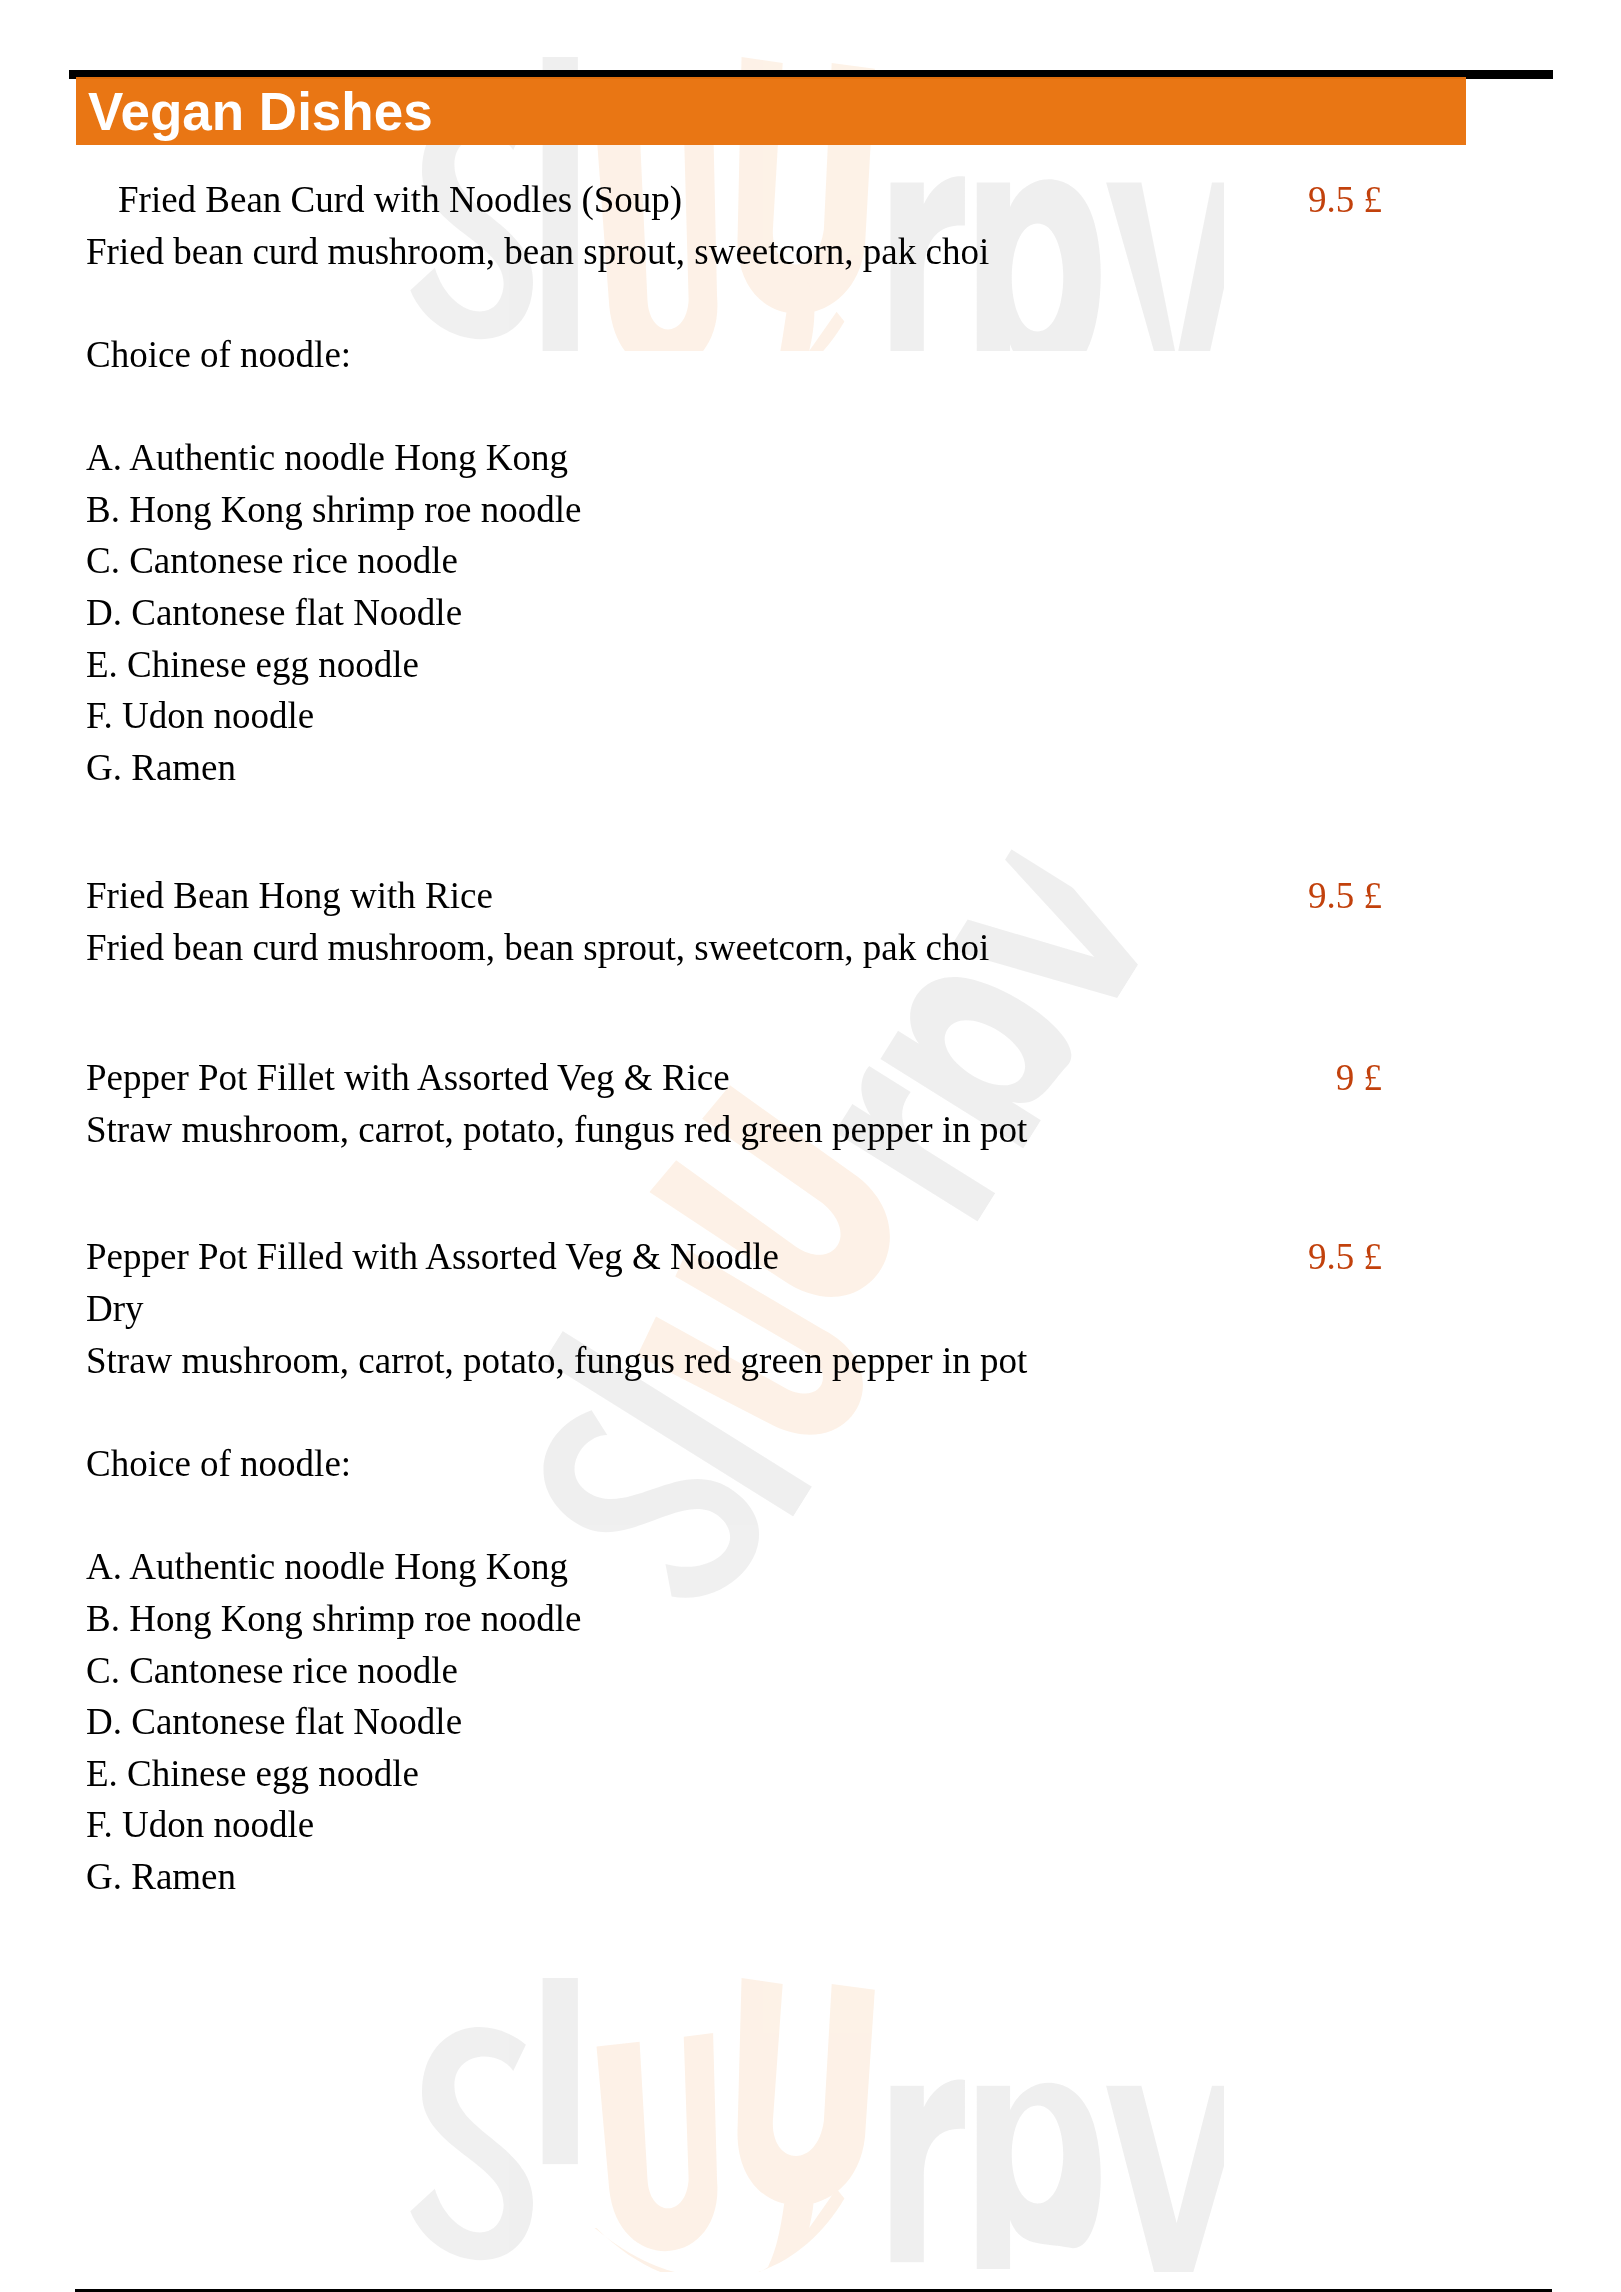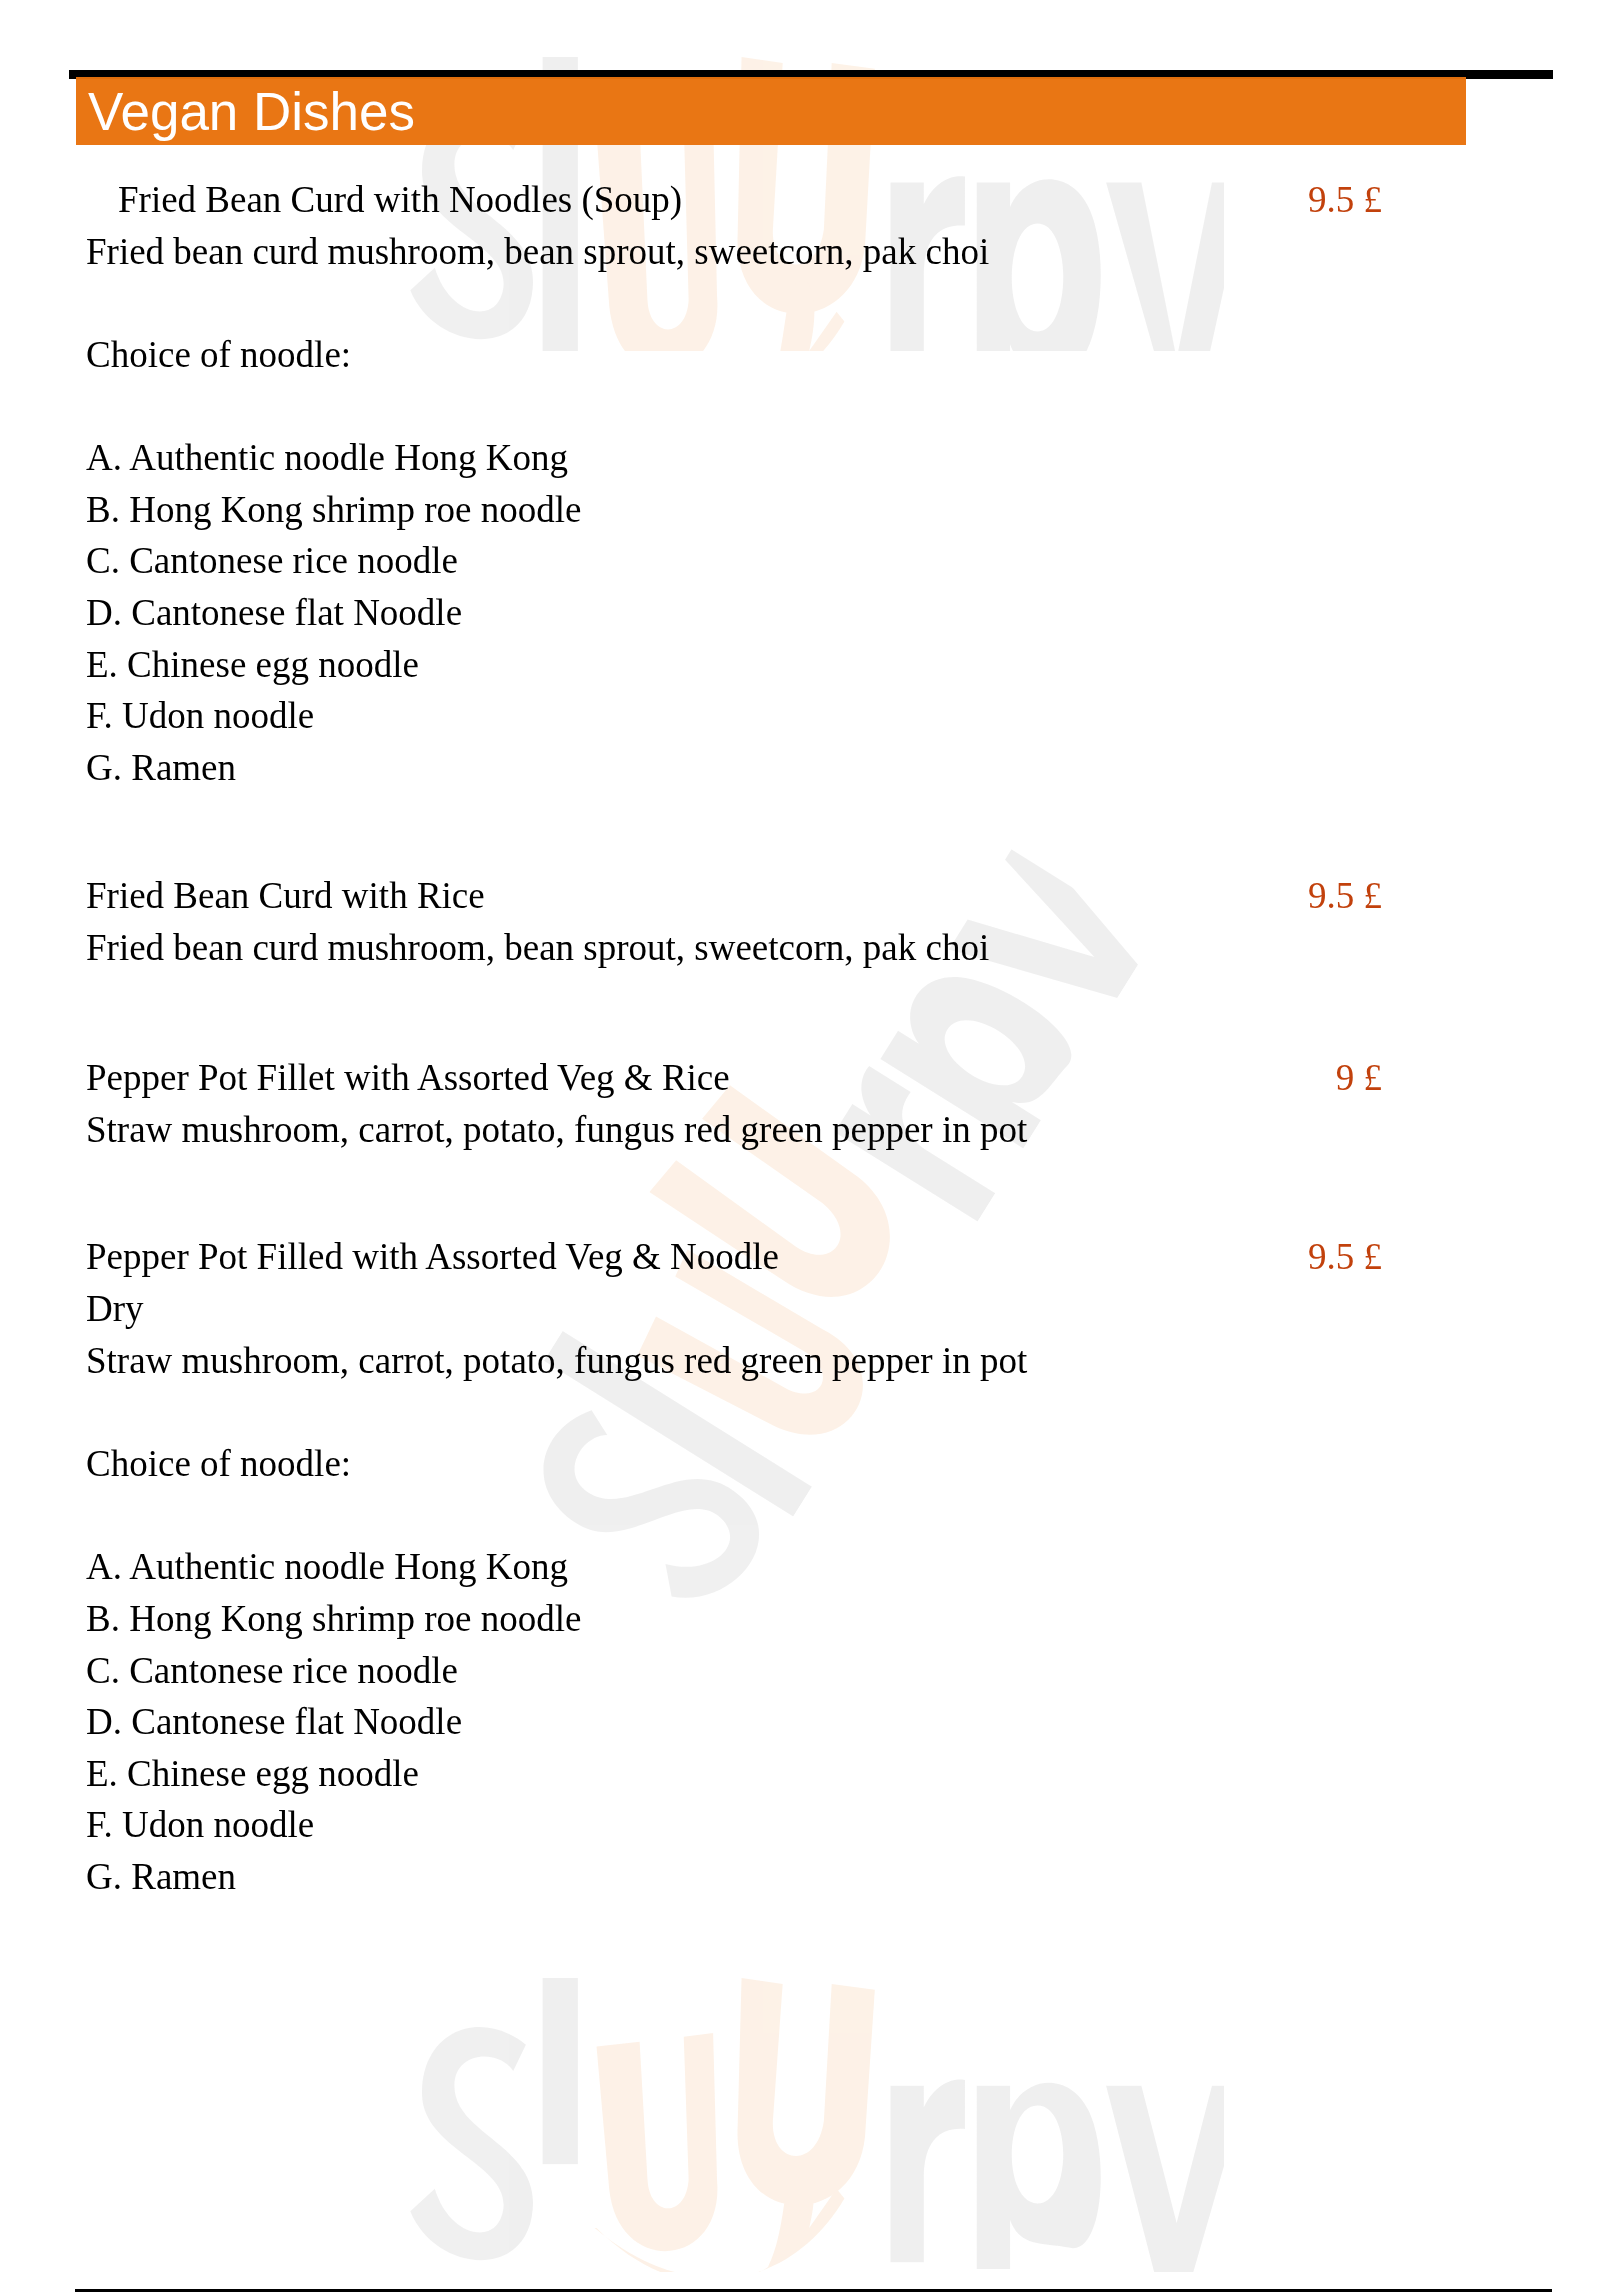--- a/index.html
+++ b/index.html
@@ -6,21 +6,21 @@
     body { width: 1621px; height: 2293px; position: relative; overflow: hidden; }
     .page { position: absolute; left: 0; top: 0; width: 1621px; height: 2293px; }
 
     
     .wm { position: absolute; width: 814px; height: 294px; pointer-events: none; }
     .wm svg { width: 100%; height: 100%; display: block; }
 
     .top-rule { position: absolute; left: 69px; top: 70px; width: 1484px; height: 8.8px; background: #000000; }
     .section-band { position: absolute; left: 76px; top: 77px; width: 1390px; height: 68px; background: #E8720C; opacity: 0.97; }
     .section-title { position: absolute; left: 88px; top: 78px; height: 68px; line-height: 68px;
-      font-family: "Liberation Sans", sans-serif; font-size: 53px; color: #ffffff; white-space: nowrap; }
+      font-family: "Liberation Sans", sans-serif; font-size: 53px; color: #ffffff; white-space: nowrap; font-weight: bold; }
 
     .row { position: absolute; left: 86px; height: 51px; line-height: 51px;
       font-family: "Liberation Serif", serif; font-size: 37px; color: #000000; white-space: nowrap; }
     .price { position: absolute; right: 239px; height: 51px; line-height: 51px; text-align: right;
       font-family: "Liberation Serif", serif; font-size: 37px; color: #c2410c; white-space: nowrap; }
 
     .bottom-rule { position: absolute; left: 75px; top: 2289px; width: 1477px; height: 2.9px; background: #000000; }
   </style>
 </head>
 <body>
@@ -90,21 +90,21 @@
     <div class="row" style="top:432px;">A. Authentic noodle Hong Kong</div>
     <div class="row" style="top:484px;">B. Hong Kong shrimp roe noodle</div>
     <div class="row" style="top:535px;">C. Cantonese rice noodle</div>
     <div class="row" style="top:587px;">D. Cantonese flat Noodle</div>
     <div class="row" style="top:639px;">E. Chinese egg noodle</div>
     <div class="row" style="top:690px;">F. Udon noodle</div>
     <div class="row" style="top:742px;">G. Ramen</div>
   </div>
 
   <div>
-    <div class="row" style="top:870px;">Fried Bean Curd with Rice</div>
+    <div class="row" style="top:870px;">Fried Bean Hong with Rice</div>
     <div class="price" style="top:870px;">9.5 £</div>
     <div class="row" style="top:922px;">Fried bean curd mushroom, bean sprout, sweetcorn, pak choi</div>
   </div>
 
   <div>
     <div class="row" style="top:1052px;">Pepper Pot Fillet with Assorted Veg &amp; Rice</div>
     <div class="price" style="top:1052px;">9 £</div>
     <div class="row" style="top:1104px;">Straw mushroom, carrot, potato, fungus red green pepper in pot</div>
   </div>
 

